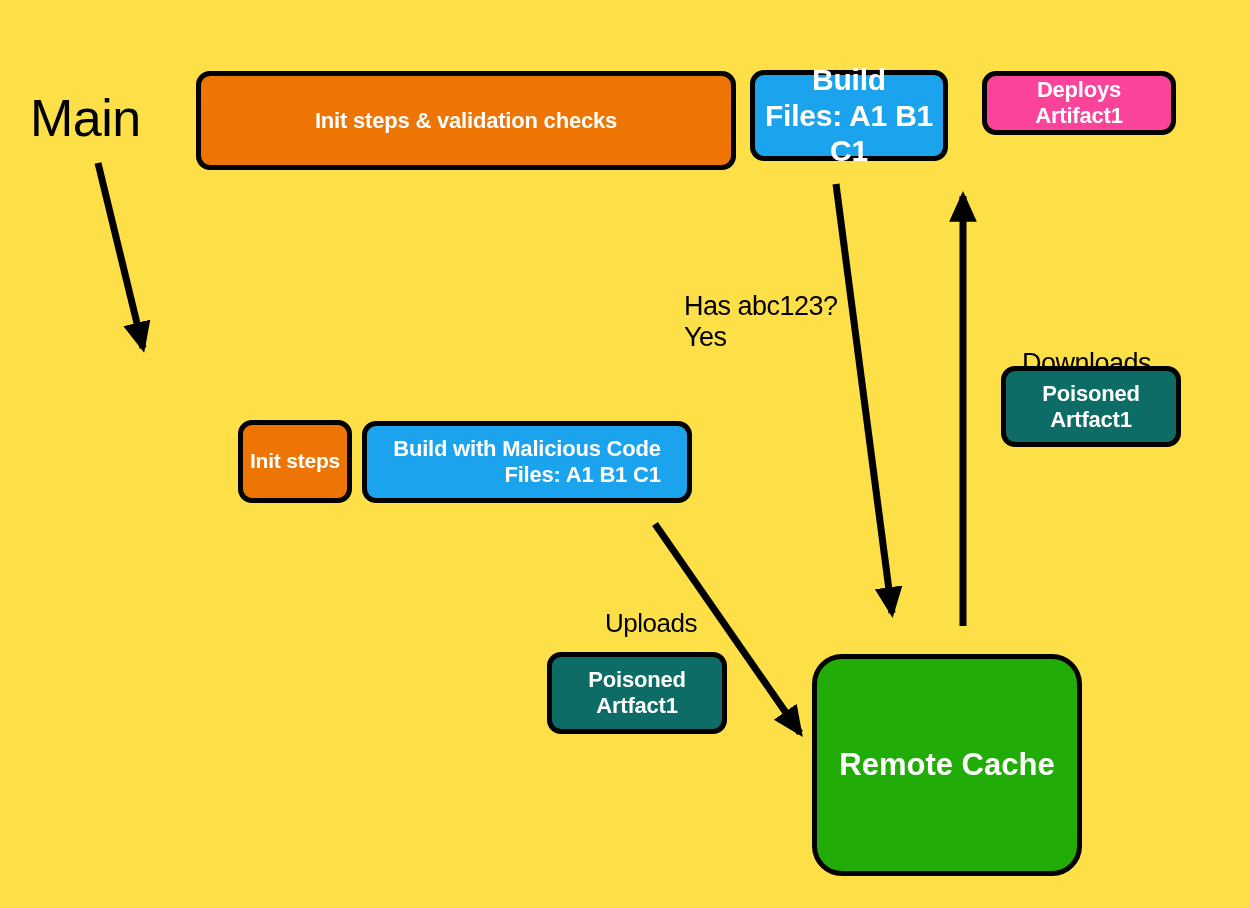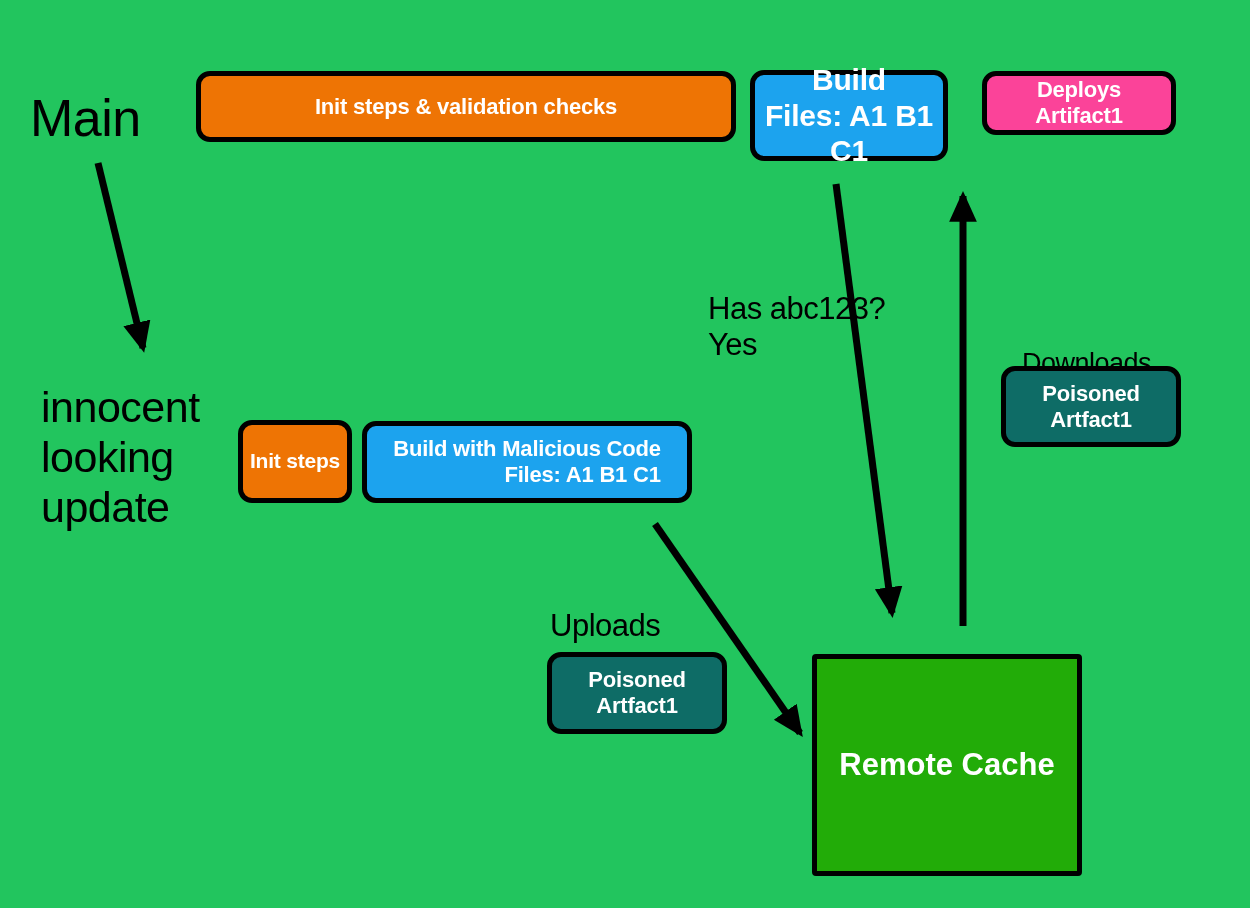--- a/index.html
+++ b/index.html
@@ -7,21 +7,21 @@
     padding: 0;
     background: #ffffff;
   }
   body {
     font-family: "Liberation Sans", sans-serif;
   }
   #canvas {
     position: relative;
     width: 1250px;
     height: 908px;
-    background: #22c55e;
+    background: #fde047;
     overflow: hidden;
   }
   .node {
     position: absolute;
     box-sizing: border-box;
     border: 5px solid #000000;
     border-radius: 14px;
     display: flex;
     align-items: center;
     justify-content: center;
@@ -43,21 +43,21 @@
   #arrow-layer {
     position: absolute;
     left: 0;
     top: 0;
     width: 1250px;
     height: 908px;
     pointer-events: none;
   }
   
   #node-init-validate {
-    left: 196px; top: 71px; width: 540px; height: 71px;
+    left: 196px; top: 71px; width: 540px; height: 99px;
     font-size: 22px;
   }
   #node-build-main {
     left: 750px; top: 70px; width: 198px; height: 91px;
     font-size: 30px;
   }
   #node-deploys {
     left: 982px; top: 71px; width: 194px; height: 64px;
     font-size: 22px;
   }
@@ -77,35 +77,35 @@
     font-size: 22px;
   }
   #node-poisoned-download {
     left: 1001px; top: 366px; width: 180px; height: 81px;
     font-size: 22px;
   }
   
   #node-remote-cache {
     left: 812px; top: 654px; width: 270px; height: 222px;
     font-size: 31px;
-    border-radius: 4px;
+    border-radius: 30px;
     letter-spacing: 0px;
   }
   
   #label-main {
     left: 30px; top: 88px; font-size: 52px;
   }
   #label-innocent {
     left: 41px; top: 383px; font-size: 43px;
   }
   #label-has-abc {
-    left: 708px; top: 291px; font-size: 31px;
+    left: 684px; top: 291px; font-size: 27px;
   }
   #label-uploads {
-    left: 550px; top: 608px; font-size: 31px;
+    left: 605px; top: 608px; font-size: 26px;
   }
   #label-downloads {
     left: 1022px; top: 324px; font-size: 27px; margin-top: 24px;
   }
 </style>
 </head>
 <body>
 
 <div id="canvas">
 
@@ -120,23 +120,20 @@
 
     <line x1="836" y1="184" x2="892" y2="613" stroke="#000000" stroke-width="7" marker-end="url(#ah)"></line>
 
     <line x1="963" y1="626" x2="963" y2="196" stroke="#000000" stroke-width="7" marker-end="url(#ah)"></line>
 
     <line x1="655" y1="524" x2="800" y2="733" stroke="#000000" stroke-width="7" marker-end="url(#ah)"></line>
   </svg>
 
   <div class="plain-label" id="label-main">Main</div>
 
-  <div class="plain-label" id="label-innocent">innocent
-looking
-update</div>
 
   <div class="node" id="node-init-validate" style="background:#ee7404">Init steps &amp; validation checks</div>
 
   <div class="node" id="node-build-main" style="background:#1ca3ee">Build
 Files: A1  B1  C1</div>
 
   <div class="node" id="node-deploys" style="background:#fb4399">Deploys
 Artifact1</div>
 
   <div class="node" id="node-init-steps" style="background:#ee7404">Init steps</div>

